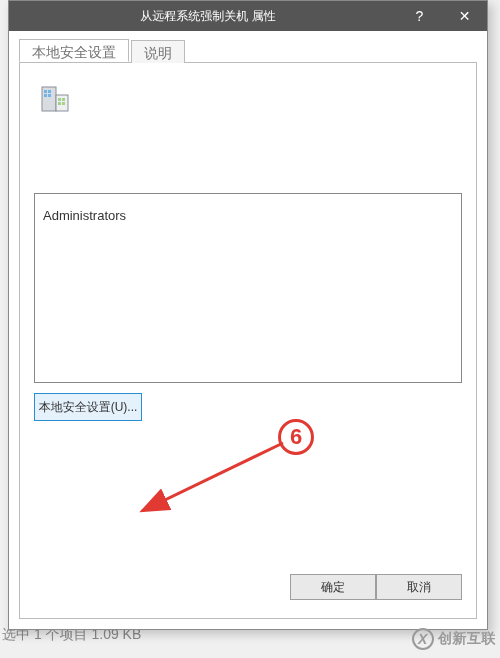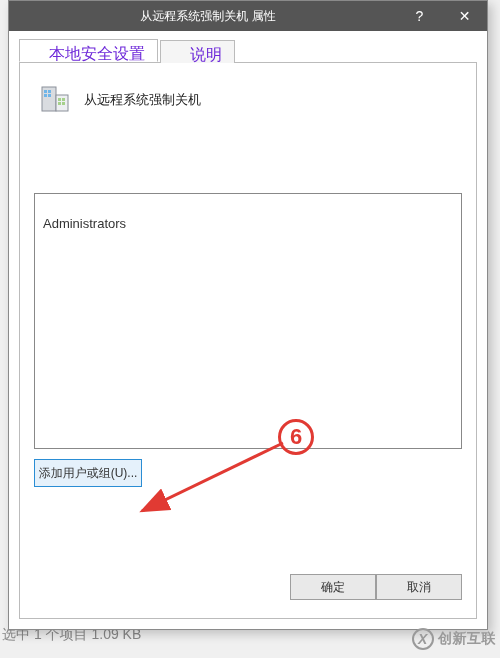--- a/index.html
+++ b/index.html
@@ -58,26 +58,26 @@
       display: flex;
       flex-direction: column;
     }
     .tabs {
       display: flex;
       border-bottom: 1px solid #bbbbbb;
       height: 24px;
       position: relative;
     }
     .tab {
-      padding: 4px 12px 4px 29px;
+      padding: 4px 12px 4px 12px;
       border: 1px solid #bbbbbb;
       border-bottom: none;
       background: #f5f5f5;
-      font-size: 16px;
-      color: #6d28d9;
+      font-size: 14px;
+      color: #737373;
       position: relative;
       top: 1px;
       margin-right: 2px;
     }
     .tab.active {
       background: #ffffff;
       border-bottom: 1px solid #ffffff;
       top: 0;
       padding-top: 4px;
     }
@@ -100,22 +100,22 @@
     .policy-icon {
       width: 34px;
       height: 34px;
     }
     .policy-title {
       font-size: 13px;
       color: #222;
     }
     .list-box {
       border: 1px solid #888888;
-      height: 256px;
-      padding: 20px 8px;
+      height: 190px;
+      padding: 12px 8px;
       background: #ffffff;
       font-size: 13px;
       color: #333;
       overflow: auto;
     }
     .list-item {
       padding: 2px 0;
     }
     .action-row {
       margin-top: 10px;
@@ -236,29 +236,28 @@
             <rect x="10" y="7" width="3" height="3" fill="#6fb5e8"></rect>
             <rect x="6" y="11" width="3" height="3" fill="#6fb5e8"></rect>
             <rect x="10" y="11" width="3" height="3" fill="#6fb5e8"></rect>
             <rect x="18" y="12" width="12" height="16" fill="#eef0f2" stroke="#8a8f99" stroke-width="1"></rect>
             <rect x="20" y="15" width="3" height="3" fill="#a6d18c"></rect>
             <rect x="24" y="15" width="3" height="3" fill="#a6d18c"></rect>
             <rect x="20" y="19" width="3" height="3" fill="#a6d18c"></rect>
             <rect x="24" y="19" width="3" height="3" fill="#a6d18c"></rect>
           </svg>
         </span>
-        <span class="policy-title">从远程系统强制关机</span>
       </div>
 
       <div class="list-box">
         <div class="list-item">Administrators</div>
       </div>
 
       <div class="action-row">
-        <button class="btn highlighted">添加用户或组(U)...</button>
+        <button class="btn highlighted">本地安全设置(U)...</button>
       </div>
 
       <div style="flex:1"></div>
 
       <div class="dialog-footer">
         <button class="footer-btn">确定</button>
         <button class="footer-btn">取消</button>
       </div>
 
       <div class="annotation-circle">6</div>

